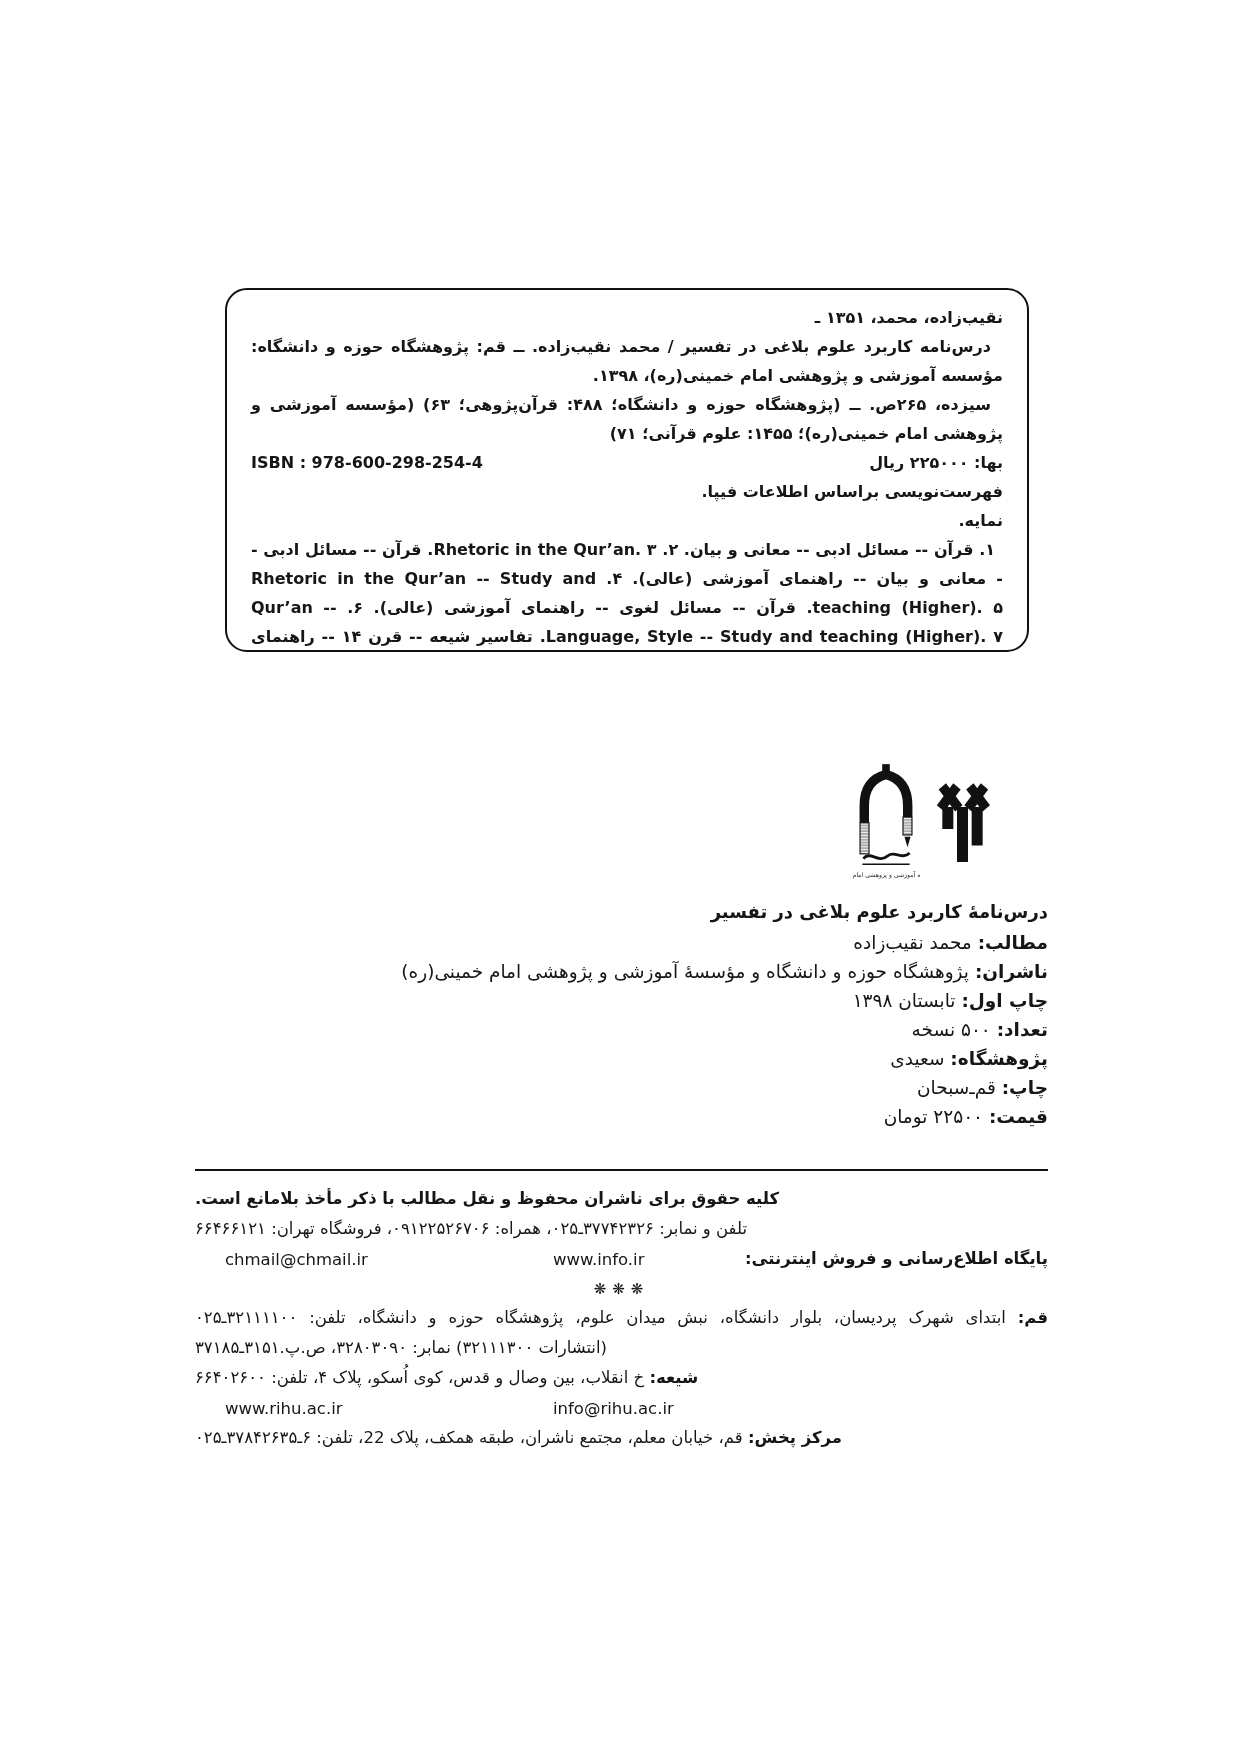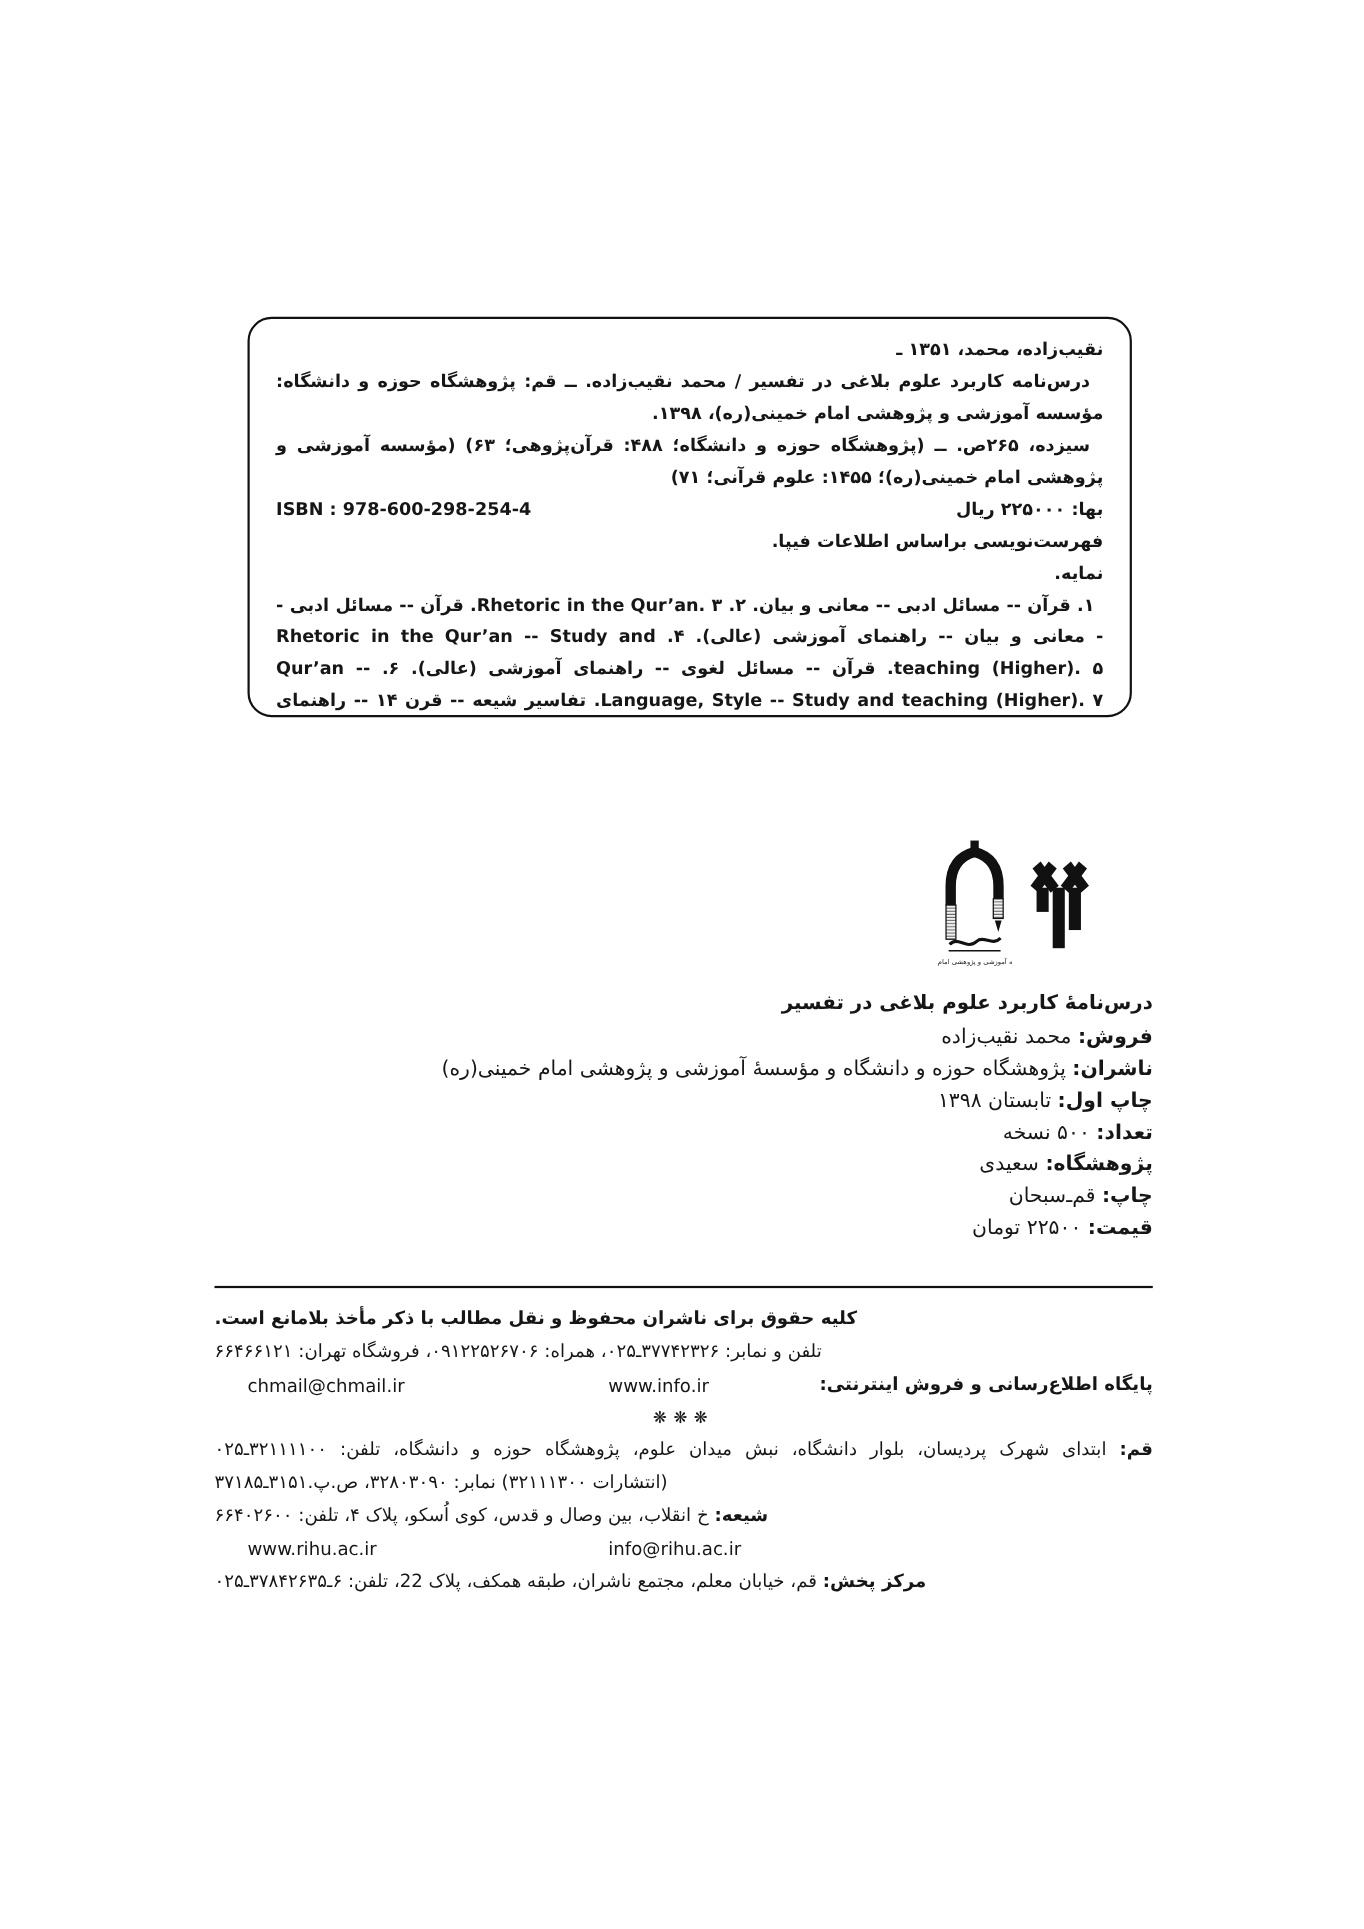--- a/index.html
+++ b/index.html
@@ -108,21 +108,21 @@
         <rect x="8" y="38" width="12" height="24"></rect>
         <rect x="24" y="38" width="12" height="60"></rect>
         <rect x="40" y="38" width="12" height="42"></rect>
       </g>
     </svg>
   </div>
 
   <div class="pub">
     <div class="pub-title">درس‌نامهٔ کاربرد علوم بلاغی در تفسیر</div>
     <div>
-      <span class="pub-label">فروش:</span>
+      <span class="pub-label">مطالب:</span>
       <span>محمد نقیب‌زاده</span>
     </div>
     <div>
       <span class="pub-label">ناشران:</span>
       <span>پژوهشگاه حوزه و دانشگاه و مؤسسهٔ آموزشی و پژوهشی امام خمینی(ره)</span>
     </div>
     <div>
       <span class="pub-label">چاپ اول:</span>
       <span>تابستان ۱۳۹۸</span>
     </div>

